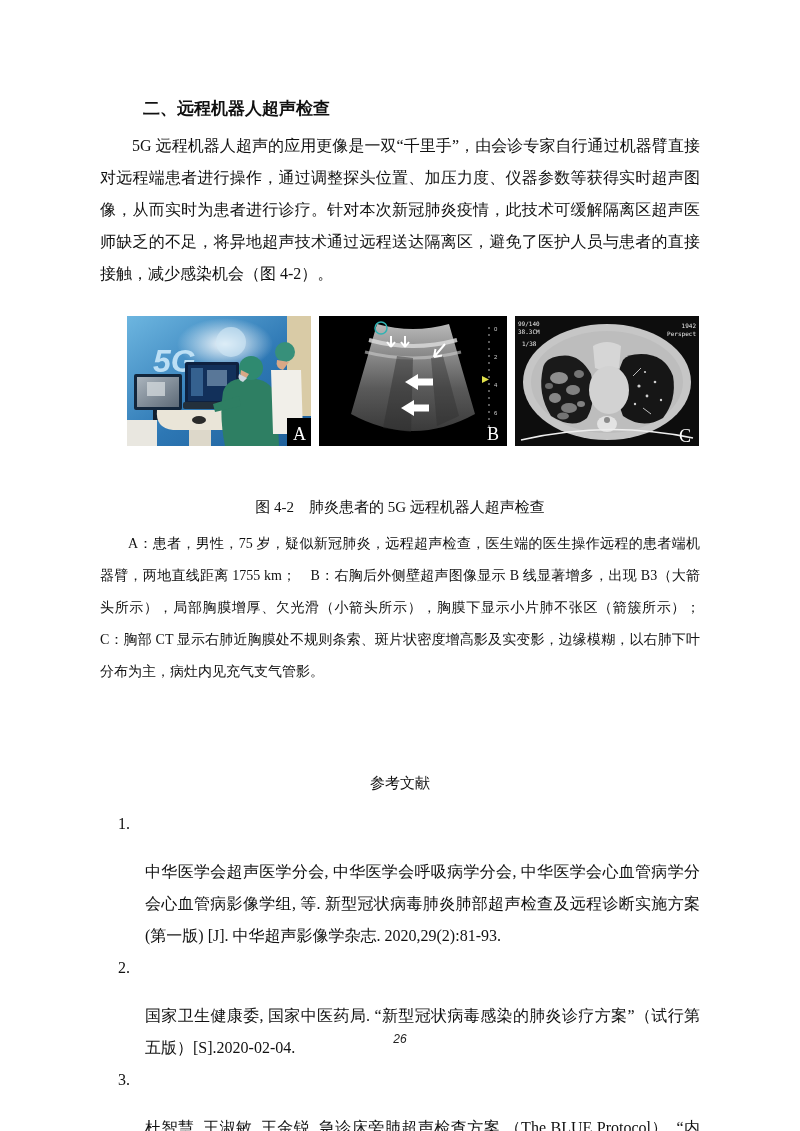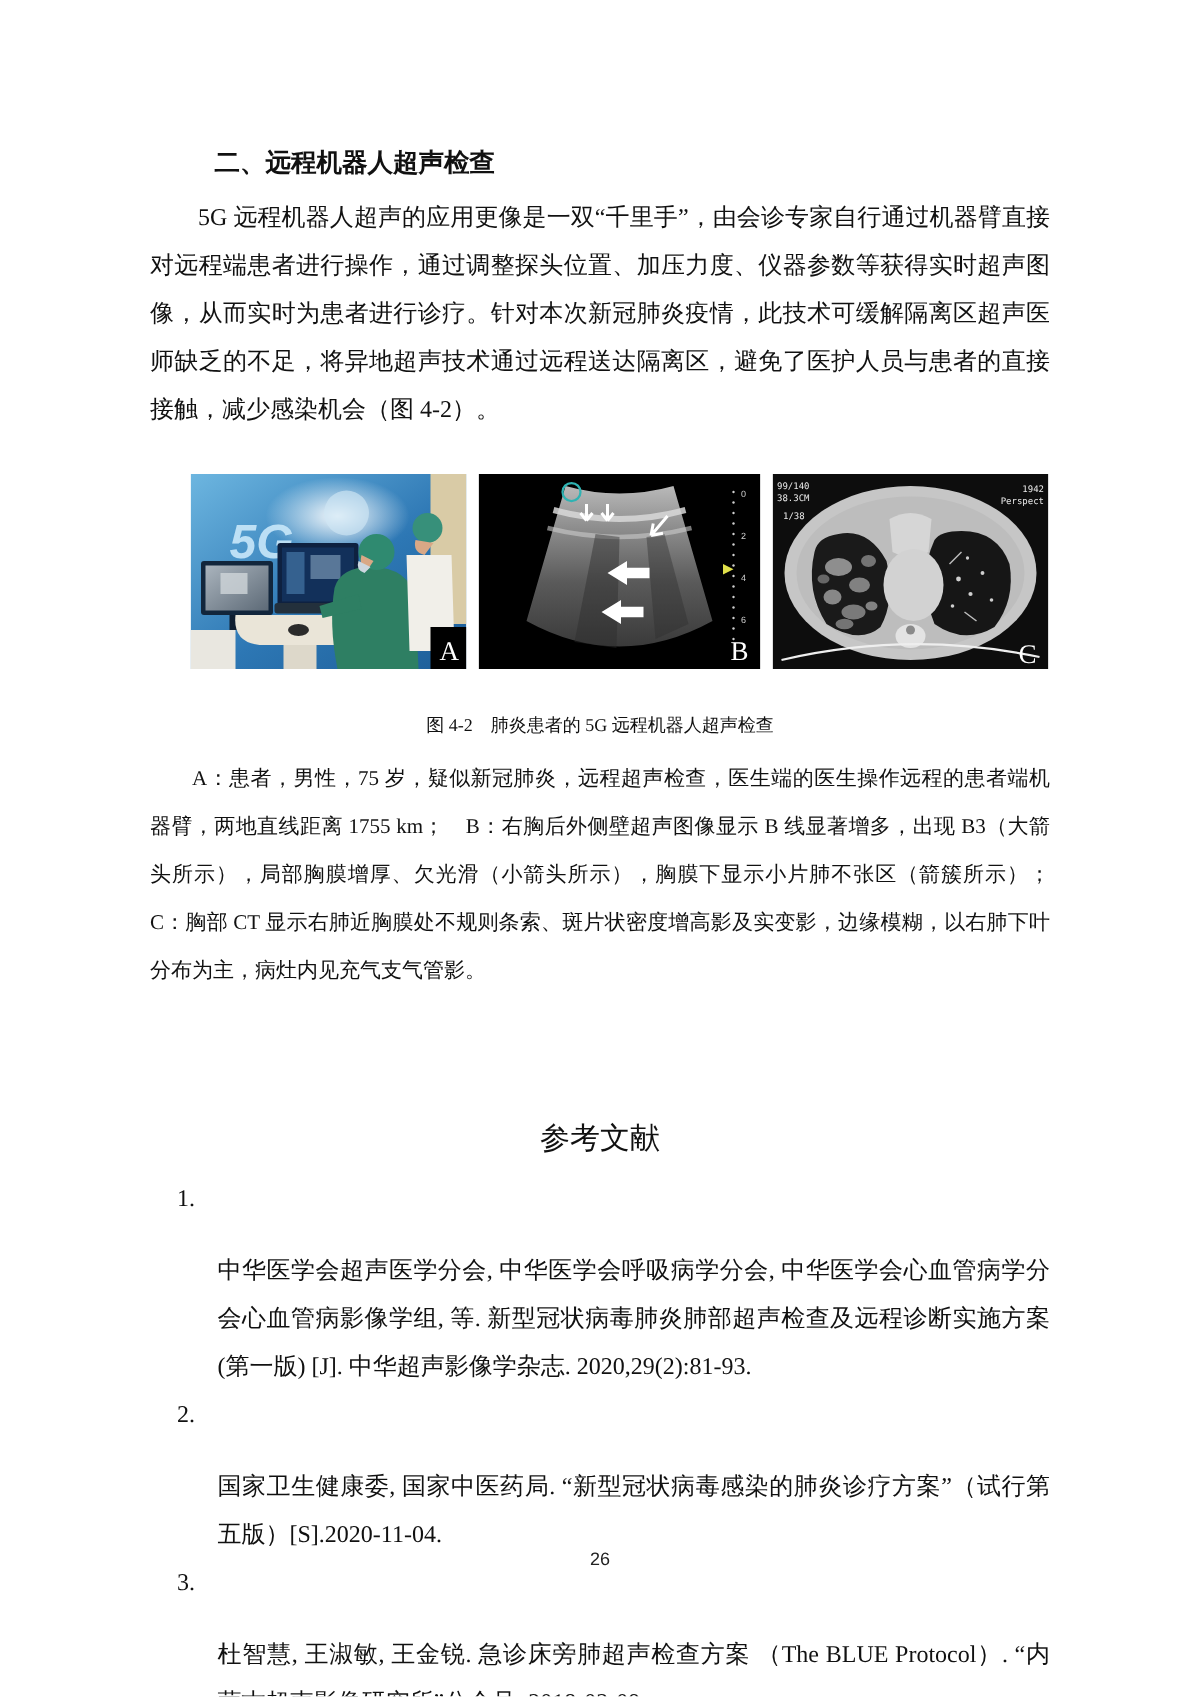--- a/index.html
+++ b/index.html
@@ -21,38 +21,38 @@
   .body-paragraph{
     font-size:16px;line-height:32px;text-align:justify;
     text-indent:2em;margin:8px 0 0 0;
   }
   .figure-row{
     display:flex;gap:8px;margin:26px 0 0 27px;height:130px;
   }
   .panel{position:relative;flex:none;height:130px;overflow:hidden;}
   .panel svg{display:block;}
   .figure-caption{
-    text-align:center;font-size:12px;line-height:22px;margin-top:26px;
+    text-align:center;font-size:15px;line-height:22px;margin-top:50px;
   }
   .figure-description{
     font-size:14px;line-height:32px;text-align:justify;
     text-indent:2em;margin:10px 0 0 0;
   }
   .references-heading{
-    text-align:center;font-size:20px;font-weight:normal;
+    text-align:center;font-size:15px;font-weight:normal;
     line-height:26px;margin:82px 0 0 0;
   }
   .references-list{margin:12px 0 0 18px;}
   .ref-item{display:flex;font-size:16px;line-height:32px;}
   .ref-num{flex:none;width:27px;}
   .ref-text{flex:1;text-align:justify;margin-top:48px;}
   .page-number{
     position:absolute;top:1032px;left:0;right:0;text-align:center;
     font-family:"Liberation Sans","DejaVu Sans",sans-serif;
-    font-size:12px;color:#222;
+    font-size:12px;color:#222;font-style:italic;
   }
 </style>
 </head>
 <body>
 
 <div class="page">
 
   <h2 class="section-heading">二、远程机器人超声检查</h2>
 
   <p class="body-paragraph">5G 远程机器人超声的应用更像是一双“千里手”，由会诊专家自行通过机器臂直接对远程端患者进行操作，通过调整探头位置、加压力度、仪器参数等获得实时超声图像，从而实时为患者进行诊疗。针对本次新冠肺炎疫情，此技术可缓解隔离区超声医师缺乏的不足，将异地超声技术通过远程送达隔离区，避免了医护人员与患者的直接接触，减少感染机会（图 4-2）。</p>
@@ -226,21 +226,21 @@
 
   <h3 class="references-heading">参考文献</h3>
 
   <div class="references-list">
     <div class="ref-item">
       <span class="ref-num">1.</span>
       <span class="ref-text">中华医学会超声医学分会, 中华医学会呼吸病学分会, 中华医学会心血管病学分会心血管病影像学组, 等. 新型冠状病毒肺炎肺部超声检查及远程诊断实施方案(第一版) [J]. 中华超声影像学杂志. 2020,29(2):81-93.</span>
     </div>
     <div class="ref-item">
       <span class="ref-num">2.</span>
-      <span class="ref-text">国家卫生健康委, 国家中医药局. “新型冠状病毒感染的肺炎诊疗方案”（试行第五版）[S].2020-11-04.</span>
+      <span class="ref-text">国家卫生健康委, 国家中医药局. “新型冠状病毒感染的肺炎诊疗方案”（试行第五版）[S].2020-02-04.</span>
     </div>
     <div class="ref-item">
       <span class="ref-num">3.</span>
       <span class="ref-text">杜智慧, 王淑敏, 王金锐. 急诊床旁肺超声检查方案 （The BLUE Protocol）. “内蒙古超声影像研究所”公众号. 2018-03-09.</span>
     </div>
   </div>
 
   <div class="page-number">26</div>
 
 </div>

